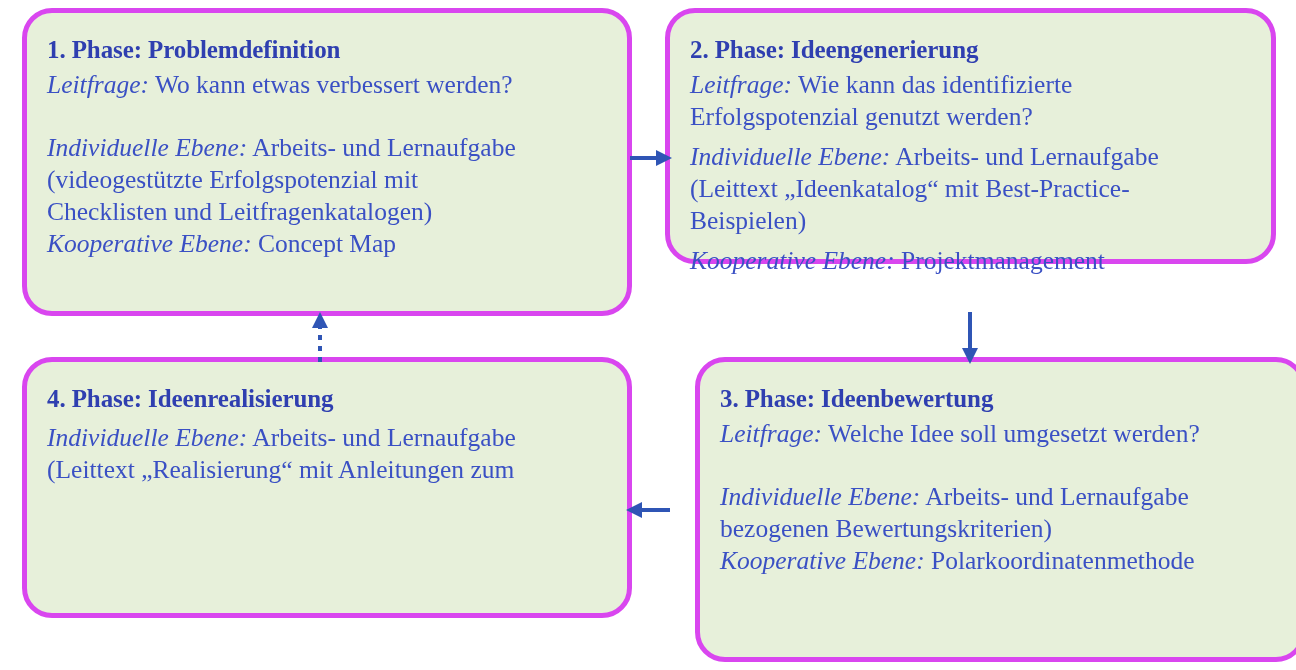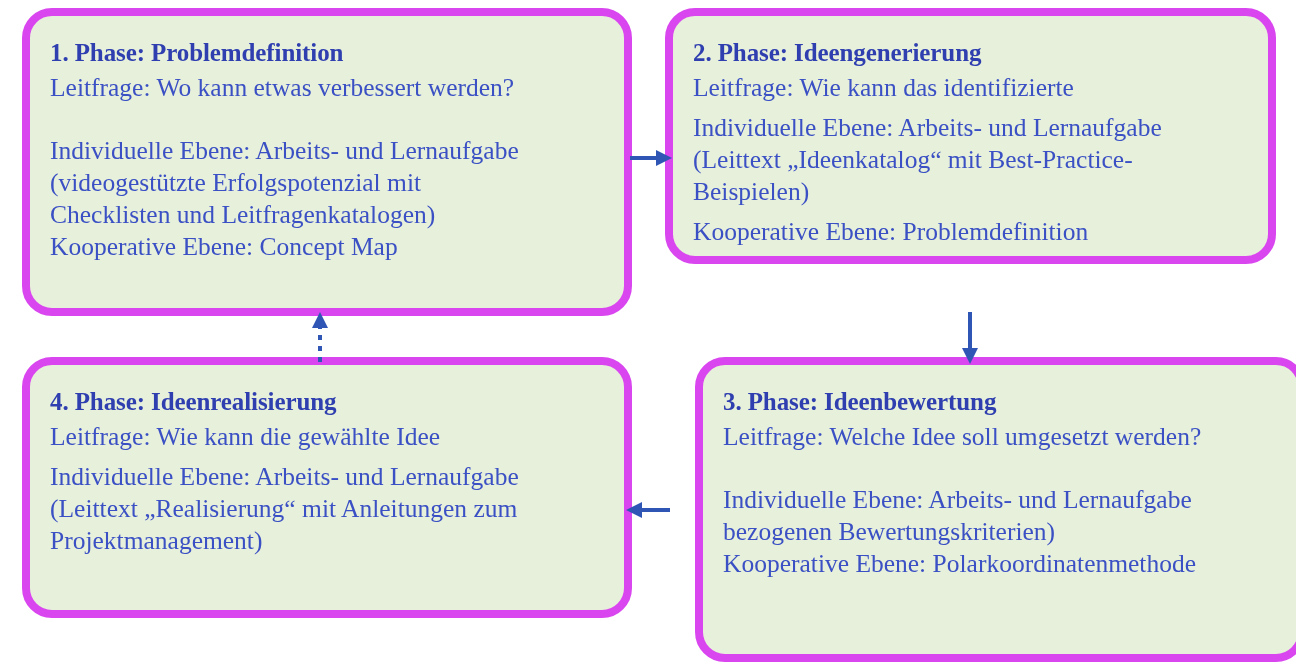--- a/index.html
+++ b/index.html
@@ -19,21 +19,21 @@
   #diagram {
     position: relative;
     width: 1296px;
     height: 670px;
   }
 
   .phase-box {
     position: absolute;
     box-sizing: border-box;
     background: #E7F0DA;
-    border: 8px solid #d946ef;
+    border: 5px solid #d946ef;
     border-radius: 30px;
     padding: 22px 20px 16px 20px;
   }
 
   #box-1 { left: 22px;  top: 8px;   width: 610px; height: 308px; }
   #box-2 { left: 665px; top: 8px;   width: 611px; height: 256px; }
   #box-3 { left: 695px; top: 357px; width: 611px; height: 305px; }
   #box-4 { left: 22px;  top: 357px; width: 610px; height: 261px; }
 
   .phase-title {
@@ -46,20 +46,21 @@
   }
 
   .phase-line {
     font-size: 25.5px;
     line-height: 1.26;
     margin: 0;
     color: #3A50C4;
   }
 
   .lbl {
+    font-style: italic;
   }
 
   .spacer-line {
     height: 31px;
   }
 
   .gap-before {
     margin-top: 8px;
   }
 
@@ -129,31 +130,32 @@
     </p>
   </div>
 
   <div class="phase-box" id="box-2">
     <p class="phase-title">2. Phase: Ideengenerierung</p>
 
     <p class="phase-line">
       <span class="lbl">Leitfrage:</span> 
       <span>Wie kann das identifizierte</span>
     </p>
+    <p class="phase-line">Erfolgspotenzial genutzt werden?</p>
 
     <p class="phase-line gap-before">
       <span class="lbl">Individuelle Ebene:</span> 
       <span>Arbeits- und Lernaufgabe</span>
     </p>
     <p class="phase-line">(Leittext „Ideenkatalog“ mit Best-Practice-</p>
     <p class="phase-line">Beispielen)</p>
 
     <p class="phase-line gap-before">
       <span class="lbl">Kooperative Ebene:</span> 
-      <span>Problemdefinition</span>
+      <span>Projektmanagement</span>
     </p>
   </div>
 
   <div class="phase-box" id="box-3">
     <p class="phase-title">3. Phase: Ideenbewertung</p>
 
     <p class="phase-line">
       <span class="lbl">Leitfrage:</span> 
       <span>Welche Idee soll umgesetzt werden?</span>
     </p>
@@ -168,31 +170,26 @@
 
     <p class="phase-line">
       <span class="lbl">Kooperative Ebene:</span> 
       <span>Polarkoordinatenmethode</span>
     </p>
   </div>
 
   <div class="phase-box" id="box-4">
     <p class="phase-title">4. Phase: Ideenrealisierung</p>
 
-    <p class="phase-line">
-      <span class="lbl">Leitfrage:</span> 
-      <span>Wie kann die gewählte Idee</span>
-    </p>
 
     <p class="phase-line gap-before">
       <span class="lbl">Individuelle Ebene:</span> 
       <span>Arbeits- und Lernaufgabe</span>
     </p>
     <p class="phase-line">(Leittext „Realisierung“ mit Anleitungen zum</p>
-    <p class="phase-line">Projektmanagement)</p>
 
   </div>
 
   <svg class="connector" id="arrow-1-2" viewBox="0 0 44 32">
     <line x1="2" y1="16" x2="30" y2="16" stroke="#2F55B5" stroke-width="4"></line>
     <polygon points="28,8 44,16 28,24" fill="#2F55B5"></polygon>
   </svg>
 
   <svg class="connector" id="arrow-2-3" viewBox="0 0 32 54">
     <line x1="16" y1="2" x2="16" y2="40" stroke="#2F55B5" stroke-width="4"></line>

